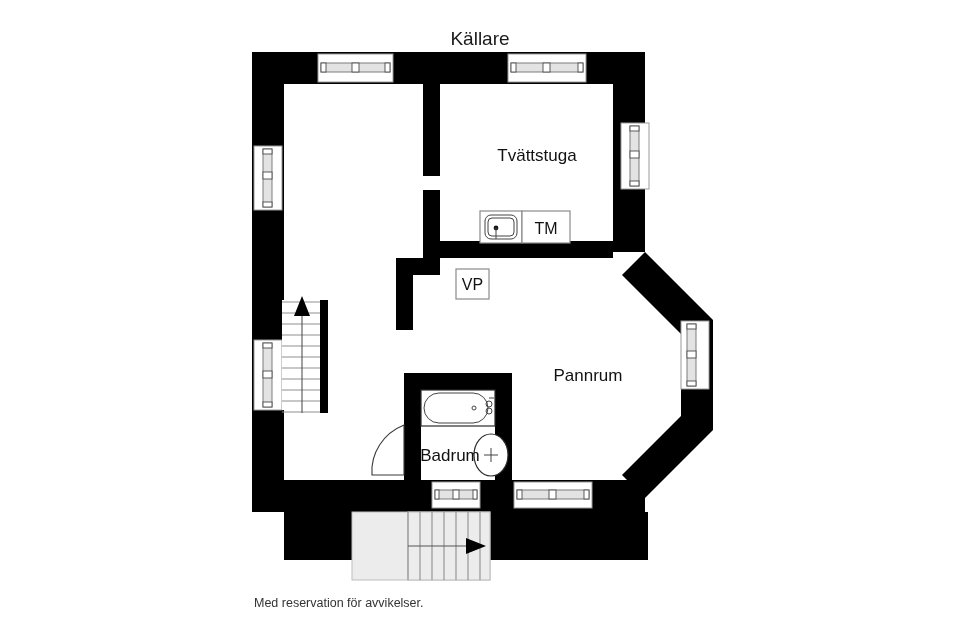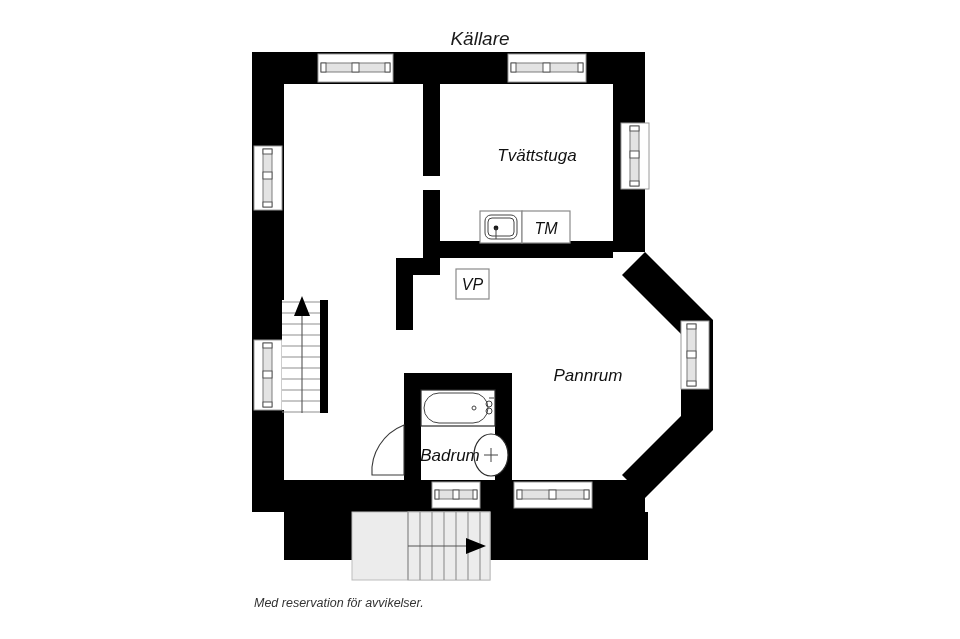--- a/index.html
+++ b/index.html
@@ -14,21 +14,20 @@
     color: #1a1a1a;
     overflow: hidden;
     position: relative;
   }
   #plan-root {
     position: absolute;
     left: 0;
     top: 0;
     width: 960px;
     height: 639px;
-    font-style: italic;
   }
   .floorplan-svg {
     display: block;
     width: 960px;
     height: 639px;
   }
   .title-text {
     font-family: "Liberation Sans", sans-serif;
     font-size: 19px;
     fill: #1a1a1a;

